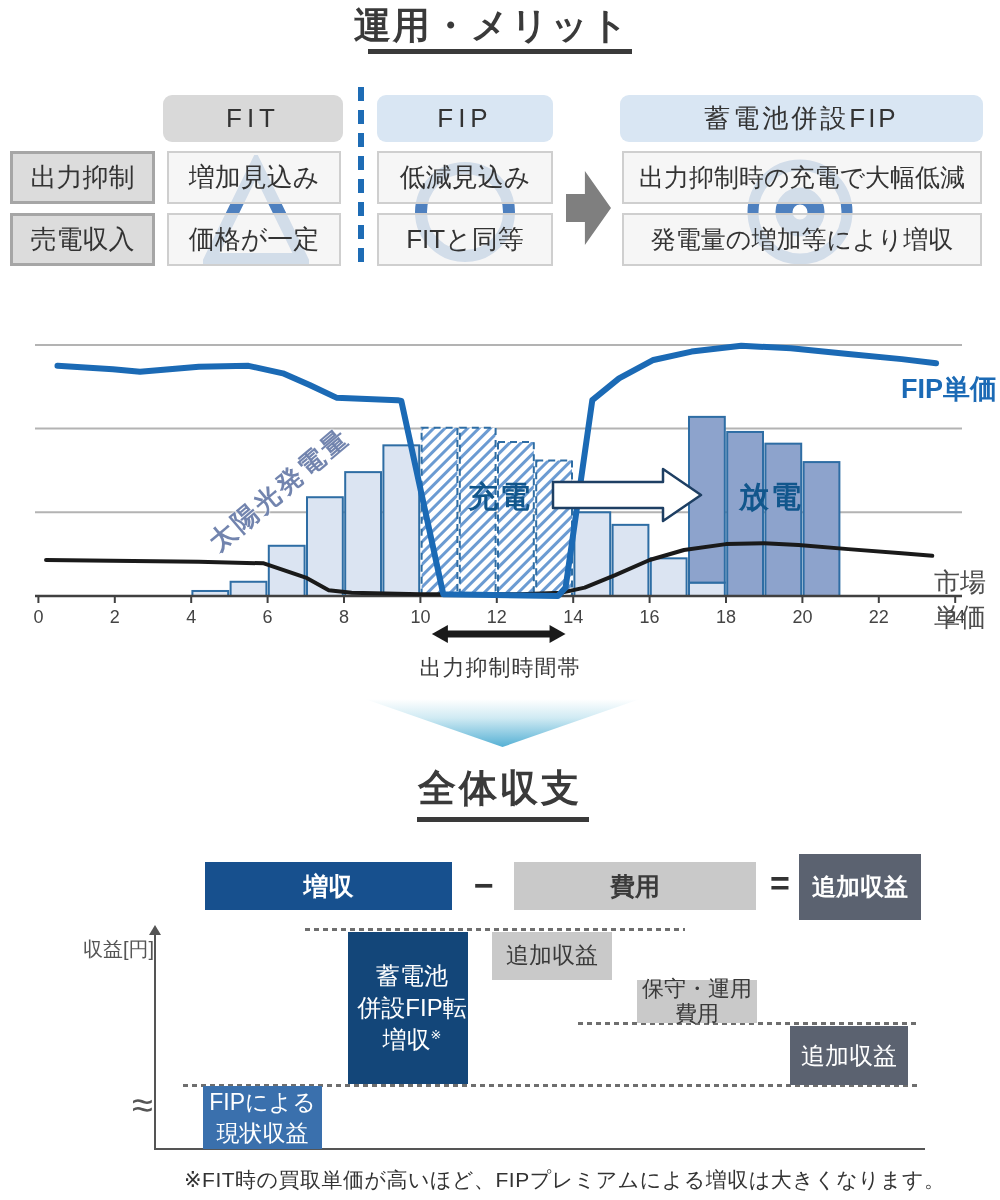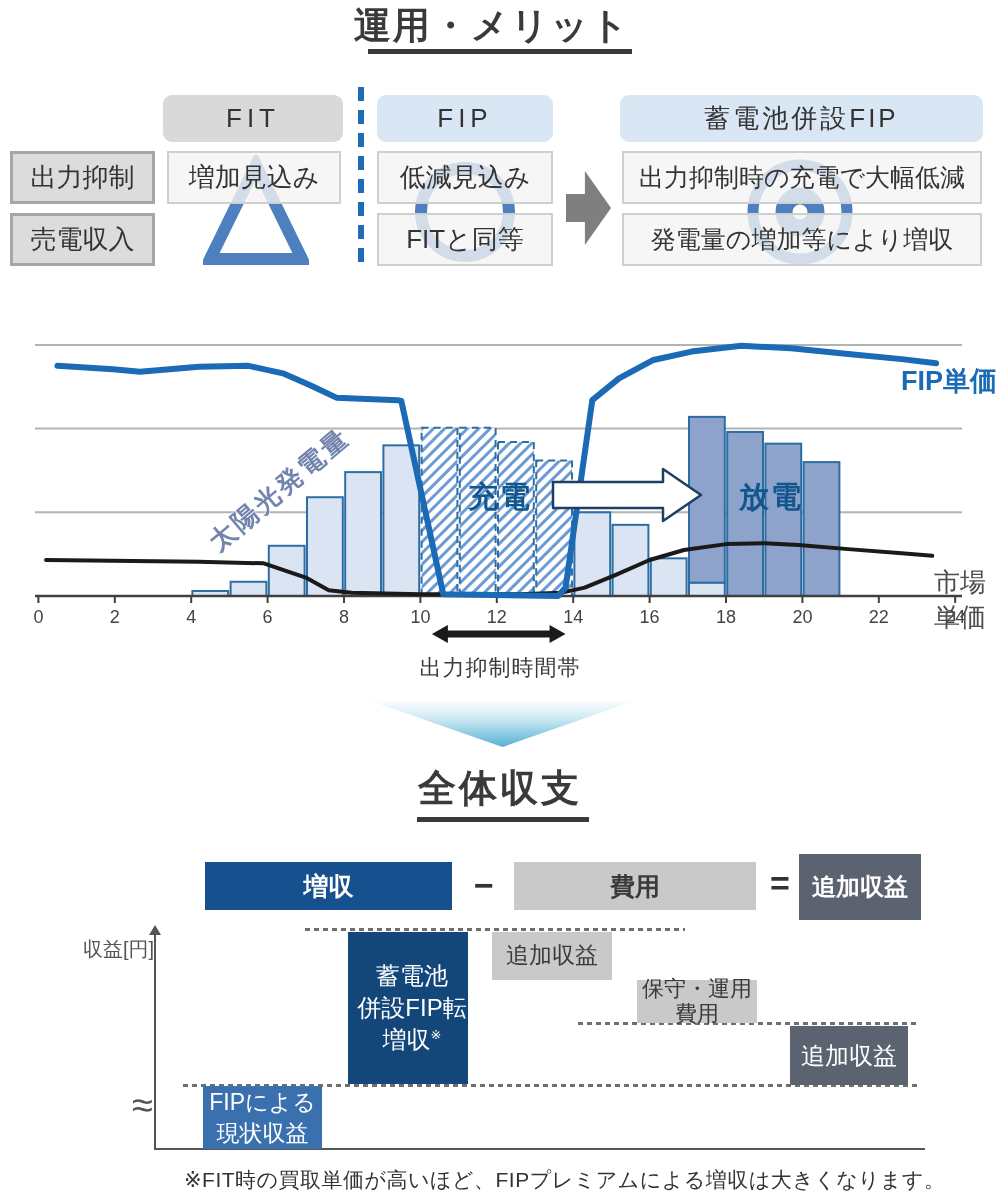--- a/index.html
+++ b/index.html
@@ -78,20 +78,21 @@
   </svg>
 
   <div class="abs ctr col-header hdr-gray" style="left:163px;top:95px;width:180px;">FIT</div>
   <div class="abs ctr col-header hdr-blue" style="left:377px;top:95px;width:176px;">FIP</div>
   <div class="abs ctr col-header hdr-blue" style="left:620px;top:95px;width:363px;letter-spacing:3px;">蓄電池併設FIP</div>
 
   <div class="abs ctr row-label" style="left:10px;top:151px;">出力抑制</div>
   <div class="abs ctr row-label" style="left:10px;top:213px;">売電収入</div>
 
   <div class="abs ctr cell" style="left:167px;top:151px;width:174px;height:53px;">増加見込み</div>
+  <div class="abs ctr cell" style="left:167px;top:213px;width:174px;height:53px;">価格が一定</div>
   <div class="abs ctr cell" style="left:377px;top:151px;width:176px;height:53px;">低減見込み</div>
   <div class="abs ctr cell" style="left:377px;top:213px;width:176px;height:53px;">FITと同等</div>
   <div class="abs ctr cell" style="left:622px;top:151px;width:360px;height:53px;font-size:25px;">出力抑制時の充電で大幅低減</div>
   <div class="abs ctr cell" style="left:622px;top:213px;width:360px;height:53px;font-size:25px;">発電量の増加等により増収</div>
 
   <div class="abs vdash" style="left:358px;top:87px;height:183px;"></div>
   <div class="abs blockarrow" style="left:566px;top:171px;width:45px;height:74px;"></div>
 
   <svg id="opchart" class="abs" style="left:0;top:310px;" width="1000" height="380" viewBox="0 310 1000 380">
       <defs>
@@ -150,21 +151,21 @@
       <text x="955.2" y="623" text-anchor="middle" fill="#444" font-size="18px">24</text>
       <polyline points="46.04,560.009 198.84000000000003,561.683 263.78000000000003,563.357 305.8,577.586 328.71999999999997,590.141 351.64,592.652 420.4,594.326 519.72,594.326 561.74,592.652 584.6600000000001,587.63 615.22,575.075 649.6,560.009 683.98,549.965 726,544.106 764.2,543.269 798.5799999999999,544.943 848.24,549.128 901.7200000000001,553.313 932.28,555.824" fill="none" stroke="#1a1a1a" stroke-width="4" stroke-linecap="round" stroke-linejoin="round"></polyline>
       <polyline points="57.5,365.825 112.89000000000001,369.173 140.012,371.68399999999997 198.84000000000003,366.662 248.50000000000003,365.825 282.88,373.35799999999995 309.62,385.076 336.36,397.631 397.48,400.142 401.3,400.979 443.32,594.326 557.92,596 565.5600000000001,587.63 592.3000000000001,400.142 619.04,378.38 653.4200000000001,359.966 691.6200000000001,351.596 741.28,345.73699999999997 790.94,348.248 848.24,354.10699999999997 901.7200000000001,359.129 936.1,363.314" fill="none" stroke="#1b6ab5" stroke-width="6" stroke-linecap="round" stroke-linejoin="round"></polyline>
       <polygon points="553,482 663,482 663,469 701,495 663,521 663,508 553,508" fill="#ffffff" stroke="#1e3f63" stroke-width="2.5" stroke-linejoin="round"></polygon>
       <line x1="441.86" y1="634" x2="555.5600000000001" y2="634" stroke="#1a1a1a" stroke-width="7"></line>
       <polygon points="431.86,634 447.86,625 447.86,643" fill="#1a1a1a"></polygon>
       <polygon points="565.5600000000001,634 549.5600000000001,625 549.5600000000001,643" fill="#1a1a1a"></polygon>
     </svg>
 
   <div class="abs solar-rot" style="left:213px;top:528px;">太陽光発電量</div>
-  <div class="abs line-lbl-fip" style="left:901px;top:363px;">FIP単価</div>
+  <div class="abs line-lbl-fip" style="left:901px;top:371px;">FIP単価</div>
   <div class="abs line-lbl-mkt" style="left:901px;top:565px;">市場単価</div>
   <div class="abs flow-lbl" style="left:455px;top:477px;">充電</div>
   <div class="abs flow-lbl" style="left:726px;top:477px;">放電</div>
   <div class="abs curtail-lbl" style="left:390px;top:653px;">出力抑制時間帯</div>
 
   <div class="abs grad-tri" style="left:365px;top:699px;width:275px;height:48px;"></div>
   <div class="abs sec-title">全体収支</div>
   <div class="abs title-rule" style="left:417px;top:817px;width:172px;"></div>
 
   <div class="abs ctr eq-box eq-blue" style="left:205px;top:862px;width:247px;height:48px;">増収</div>

